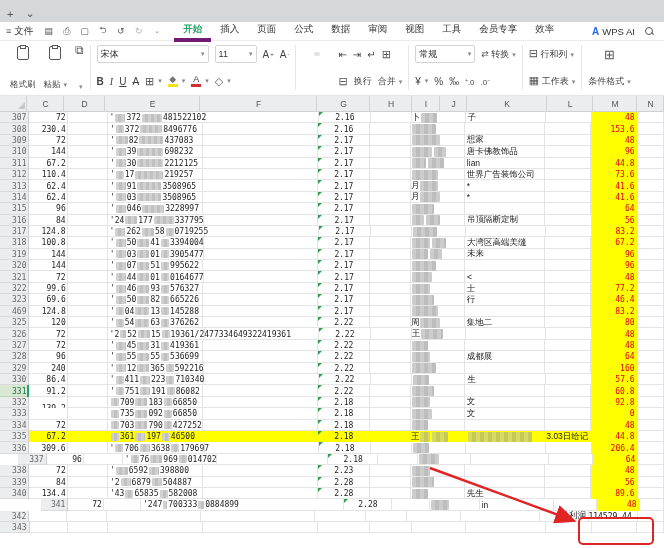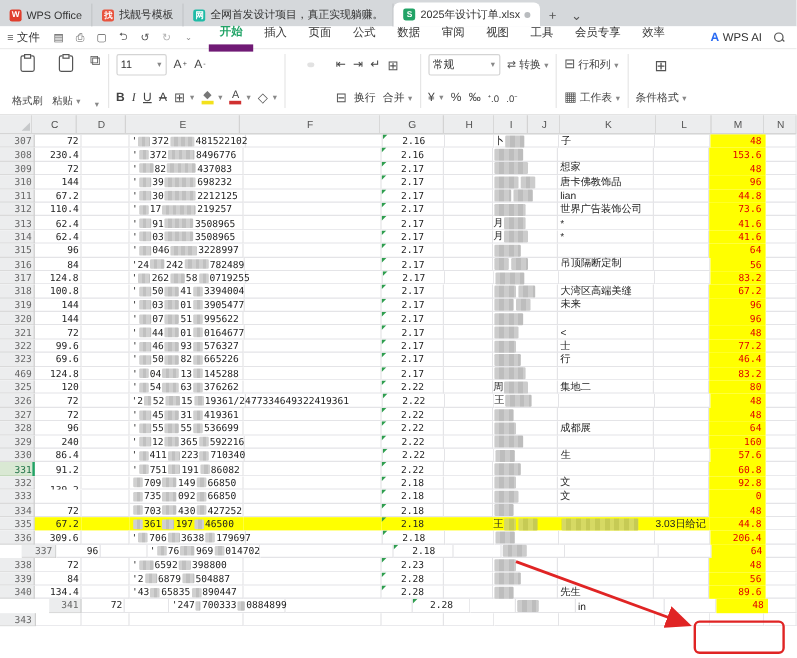--- a/index.html
+++ b/index.html
@@ -14,21 +14,21 @@
        justify-content:center;color:#fff;font-size:7px;font-weight:bold;}
   .tab .dot{width:5px;height:5px;border-radius:50%;background:#b9bcbf;flex:0 0 auto;}
   .tabbtn{font-size:11px;color:#555;padding:0 5px 2px 7px;}
   
   .menubar{height:18px;display:flex;align-items:center;background:#fff;font-size:9.5px;color:#333;
        border-bottom:1px solid #ececec;padding-left:6px;gap:0;}
   .menubar .file{display:flex;align-items:center;gap:3px;margin-right:10px;}
   .qicons{display:flex;align-items:center;gap:7px;margin-right:14px;color:#555;font-size:9px;}
   .qicons .qi{width:11px;text-align:center;}
   .menu-item{padding:0 9px;height:18px;line-height:17px;}
-  .menu-item.on{color:#21a366;font-weight:bold;border-bottom:6px solid #701a75;font-family:Liberation Serif, serif;}
+  .menu-item.on{color:#21a366;font-weight:bold;border-bottom:4px solid #701a75;}
   .mb-right{margin-left:auto;display:flex;align-items:center;gap:10px;padding-right:10px;}
   .ai{display:flex;align-items:center;gap:3px;font-size:9.5px;color:#333;}
   .ai .alogo{color:#2a6bf2;font-weight:bold;font-size:10px;}
   .sico{position:relative;width:9px;height:9px;}
   .sico::before{content:"";position:absolute;left:0;top:0;width:6px;height:6px;border:1.2px solid #555;border-radius:50%;}
   .sico::after{content:"";position:absolute;left:6px;top:6px;width:3px;height:1.2px;background:#555;transform:rotate(45deg);}
   
   .toolbar{height:49px;display:flex;align-items:stretch;border-bottom:1px solid #e4e4e4;
        padding:2px 4px 3px 6px;color:#444;}
   .tgroup{display:flex;flex-direction:column;justify-content:space-between;padding:1px 4px;}
@@ -95,39 +95,20 @@
   .redbox{position:absolute;left:578px;top:517px;width:72px;height:24px;border:2px solid #e02424;
       border-radius:5px;z-index:5;pointer-events:none;}
   .arrowsvg{position:absolute;left:0;top:0;width:664px;height:548px;z-index:6;pointer-events:none;}
 </style>
 </head>
 <body>
 
 <div id="app">
 
   <div class="tabbar">
-    <div id="tabs" style="display:flex;align-items:flex-end;height:100%;">
-        <div class="tab">
-          <span class="tico" style="background: rgb(224, 62, 45);">W</span>
-          <span>WPS Office</span>
-        </div>
-        <div class="tab">
-          <span class="tico" style="background: rgb(232, 84, 63);">找</span>
-          <span>找靓号模板</span>
-        </div>
-        <div class="tab">
-          <span class="tico" style="background: rgb(31, 187, 166);">网</span>
-          <span>全网首发设计项目，真正实现躺赚。</span>
-        </div>
-        <div class="tab active">
-          <span class="tico" style="background: rgb(33, 163, 102);">S</span>
-          <span>2025年设计订单.xlsx</span>
-          <span class="dot"></span>
-        </div>
-      </div>
     <span class="tabbtn">+</span>
     <span class="tabbtn">⌄</span>
   </div>
 
   <div class="menubar">
     <span class="file">
       <span style="font-size:9px;color:#555;">≡</span>
       <span>文件</span>
     </span>
     <span class="qicons" id="qicons">
@@ -171,20 +152,24 @@
         <span><span>粘贴</span><span class="carr">▾</span></span>
       </span>
       <span class="bigbtn">
         <span class="bico">⧉</span>
         <span class="carr">▾</span>
       </span>
     </div>
     <div class="gsep"></div>
     <div class="tgroup">
       <div class="trow">
+        <span class="combo" style="width:104px;">
+          <span>宋体</span>
+            <span class="carr">▾</span>
+          </span>
         <span class="combo" style="width:34px;">
           <span>11</span>
             <span class="carr">▾</span>
           </span>
         <span class="tbtn">A<sup style="font-size:6px;">+</sup></span>
         <span class="tbtn">A<sup style="font-size:6px;">-</sup></span>
       </div>
       <div class="trow">
         <span class="tbtn">
             <b>B</b>
@@ -585,23 +570,23 @@
       </div>
       <div class="grow" style="height: 11.4px;">
         <div class="cell rh" style="width: 27px;">316</div>
         <div class="cell num" style="width: 37px;">
           <span>84</span>
         </div>
         <div class="cell " style="width: 41px;"></div>
         <div class="cell ecell" style="width: 95px;">
           <span>'24</span>
           <span class="bl" style="width: 12px;"></span>
-          <span>242</span>
+          <span>177</span>
           <span class="bl" style="width: 20px;"></span>
-          <span>782489</span>
+          <span>337795</span>
         </div>
         <div class="cell " style="width: 117px;"></div>
         <div class="cell gcell" style="width: 53px;">
           <span class="tri"></span>
           <span>2.17</span>
         </div>
         <div class="cell " style="width: 42px;"></div>
         <div class="cell ij" style="width: 55px;">
           <span class="bln" style="width: 12px;"></span>
           <span class="bln" style="width: 14px;"></span>
@@ -1103,21 +1088,21 @@
       <div class="grow" style="height: 11.4px;">
         <div class="cell rh" style="width: 27px;">332</div>
         <div class="cell num mergeS" style="width: 37px;">
           <span>139.2</span>
         </div>
         <div class="cell " style="width: 41px;"></div>
         <div class="cell ecell" style="width: 95px;">
           <span class="bl" style="width: 8px;"></span>
           <span>709</span>
           <span class="bl" style="width: 12px;"></span>
-          <span>149</span>
+          <span>183</span>
           <span class="bl" style="width: 8px;"></span>
           <span>66850</span>
         </div>
         <div class="cell " style="width: 117px;"></div>
         <div class="cell gcell" style="width: 53px;">
           <span class="tri"></span>
           <span>2.18</span>
         </div>
         <div class="cell " style="width: 42px;"></div>
         <div class="cell ij" style="width: 55px;">
@@ -1165,21 +1150,21 @@
       <div class="grow" style="height: 11.4px;">
         <div class="cell rh" style="width: 27px;">334</div>
         <div class="cell num" style="width: 37px;">
           <span>72</span>
         </div>
         <div class="cell " style="width: 41px;"></div>
         <div class="cell ecell" style="width: 95px;">
           <span class="bl" style="width: 8px;"></span>
           <span>703</span>
           <span class="bl" style="width: 12px;"></span>
-          <span>430</span>
+          <span>790</span>
           <span class="bl" style="width: 8px;"></span>
           <span>427252</span>
         </div>
         <div class="cell " style="width: 117px;"></div>
         <div class="cell gcell" style="width: 53px;">
           <span class="tri"></span>
           <span>2.18</span>
         </div>
         <div class="cell " style="width: 42px;"></div>
         <div class="cell ij" style="width: 55px;">
@@ -1352,21 +1337,21 @@
         <div class="cell rh" style="width: 27px;">340</div>
         <div class="cell num" style="width: 37px;">
           <span>134.4</span>
         </div>
         <div class="cell " style="width: 41px;"></div>
         <div class="cell ecell" style="width: 95px;">
           <span>'43</span>
           <span class="bl" style="width: 8px;"></span>
           <span>65835</span>
           <span class="bl" style="width: 8px;"></span>
-          <span>890447</span>
+          <span>582008</span>
         </div>
         <div class="cell " style="width: 117px;"></div>
         <div class="cell gcell" style="width: 53px;">
           <span class="tri"></span>
           <span>2.28</span>
         </div>
         <div class="cell " style="width: 42px;"></div>
         <div class="cell ij" style="width: 55px;">
           <span class="bln" style="width: 16px;"></span>
         </div>
@@ -1400,20 +1385,38 @@
         <div class="cell " style="width: 42px;"></div>
         <div class="cell ij" style="width: 55px;">
           <span class="bln" style="width: 18px;"></span>
         </div>
         <div class="cell kcell" style="width: 80px;">
           <span>in</span>
         </div>
         <div class="cell lcell" style="width: 46px;"></div>
         <div class="cell mcol" style="width: 44px;">
           <span>48</span>
+        </div>
+        <div class="cell " style="width: 27px;"></div>
+      </div>
+      <div class="grow" style="height: 11.4px;">
+        <div class="cell rh" style="width: 27px;">342</div>
+        <div class="cell num" style="width: 37px;"></div>
+        <div class="cell " style="width: 41px;"></div>
+        <div class="cell ecell" style="width: 95px;"></div>
+        <div class="cell " style="width: 117px;"></div>
+        <div class="cell gcell" style="width: 53px;"></div>
+        <div class="cell " style="width: 42px;"></div>
+        <div class="cell ij" style="width: 55px;"></div>
+        <div class="cell kcell" style="width: 80px;"></div>
+        <div class="cell lcell ltotal" style="width: 46px;">
+          <span>总利润</span>
+        </div>
+        <div class="cell mtotal" style="width: 44px;">
+          <span>114529.44</span>
         </div>
         <div class="cell " style="width: 27px;"></div>
       </div>
       <div class="grow" style="height: 11.4px;">
         <div class="cell rh" style="width: 27px;">343</div>
         <div class="cell num" style="width: 37px;"></div>
         <div class="cell " style="width: 41px;"></div>
         <div class="cell ecell" style="width: 95px;"></div>
         <div class="cell " style="width: 117px;"></div>
         <div class="cell gcell" style="width: 53px;"></div>

